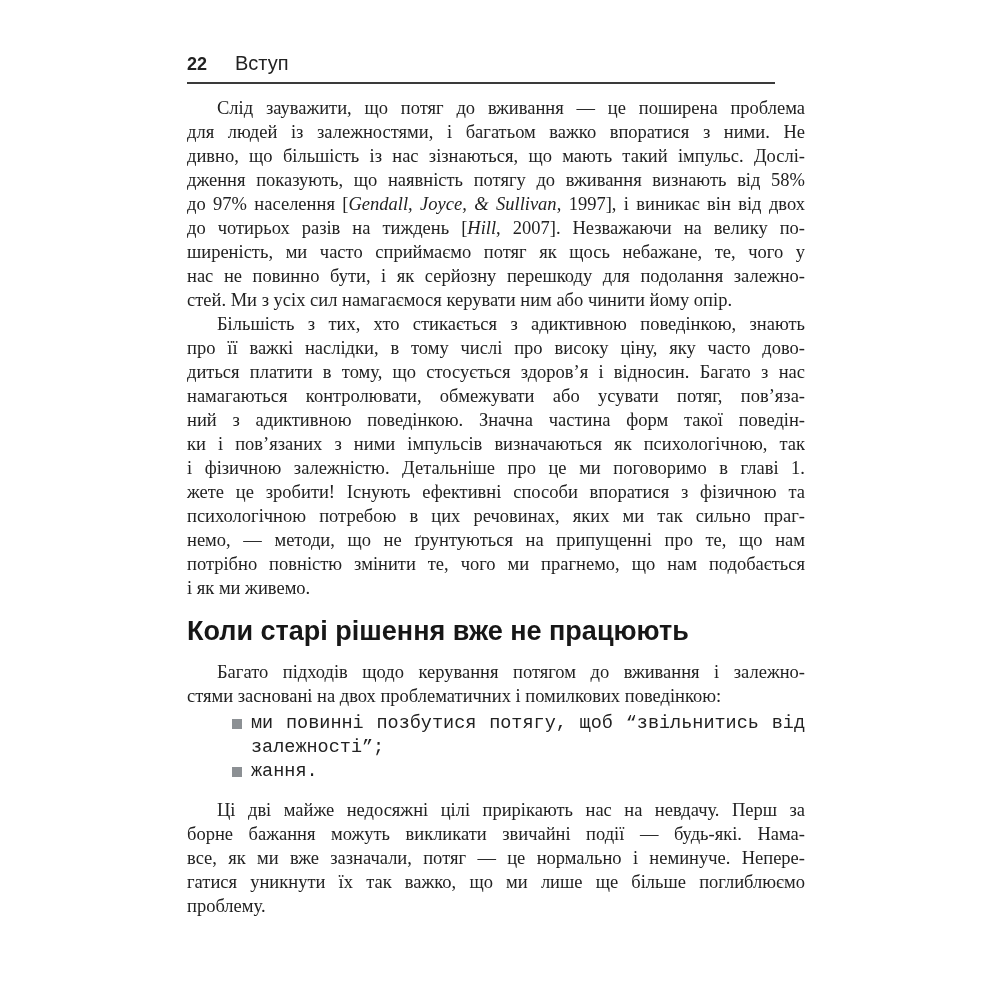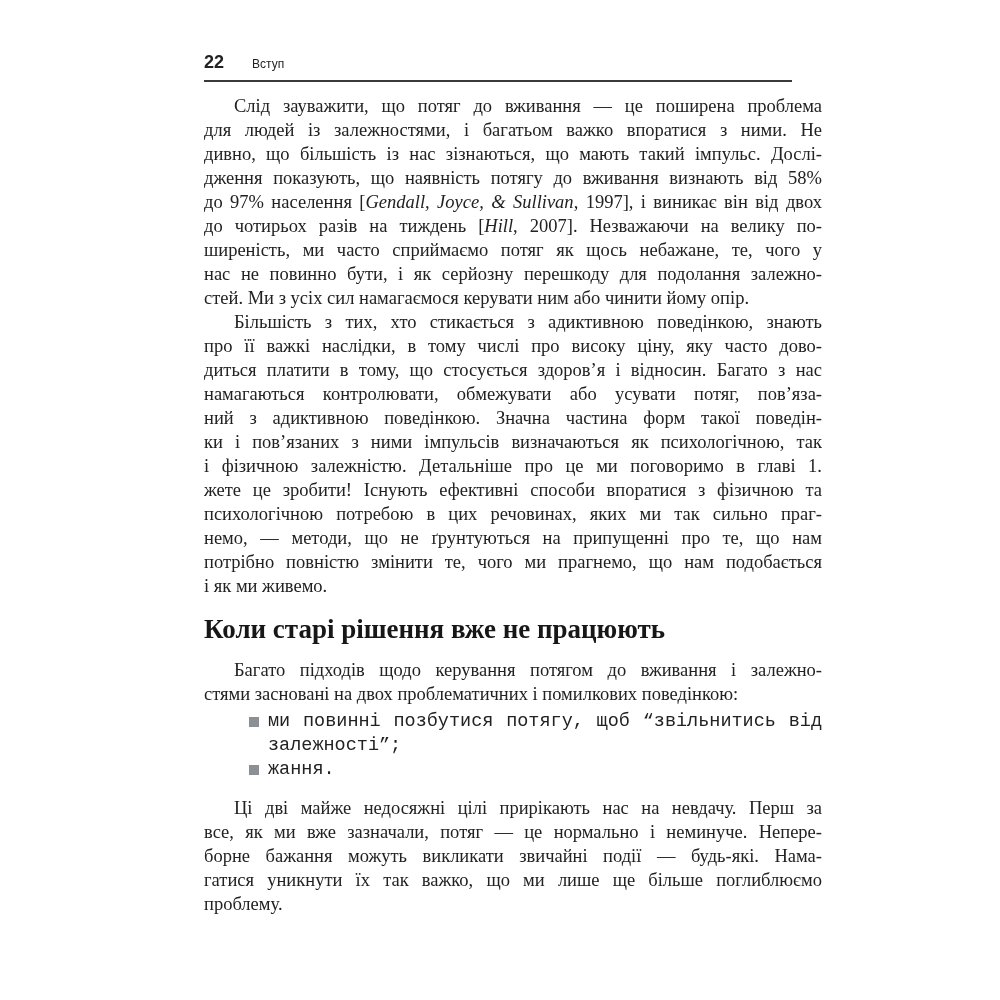--- a/index.html
+++ b/index.html
@@ -5,54 +5,54 @@
   html, body { margin: 0; padding: 0; }
   body {
     width: 1000px; height: 1000px;
     background: #ffffff;
     position: relative;
     font-family: "Liberation Serif", serif;
     overflow: hidden;
   }
   .book-page {
     position: absolute;
-    left: 204px; top: 52px;
+    left: 187px; top: 52px;
     width: 618px;
   }
   .running-header {
     display: flex;
     align-items: baseline;
     width: 588px;
     border-bottom: 2px solid #3a3a3a;
     padding-bottom: 7px;
     font-family: "Liberation Sans", sans-serif;
     color: #222222;
   }
   .running-header .pagenum {
     font-weight: bold;
     font-size: 18px;
   }
   .running-header .section {
-    font-size: 12px;
+    font-size: 20px;
     margin-left: 28px;
   }
   .content {
     margin-top: 12px;
     font-size: 18.5px;
     line-height: 24px;
     color: #222222;
   }
   .para .line {
     text-align: justify;
     text-align-last: justify;
   }
   .para .line.last { text-align-last: left; }
   .para .line.first { text-indent: 30px; }
   .section-heading {
-    font-family: Liberation Serif, serif;
+    font-family: Liberation Sans, sans-serif;
     font-weight: bold;
     font-size: 27px;
     line-height: 31px;
     color: #171717;
     margin: 16px 0 13px 0;
   }
   .bullets { margin: 4px 0 14px 0; font-family: Liberation Mono, monospace; }
   .bullet-item { display: flex; }
   .bullet-marker {
     flex: 0 0 10px;
@@ -116,19 +116,19 @@
         </div>
         <div class="bullet-item">
           <span class="bullet-marker" style="background: rgb(140, 144, 148);"></span>
           <div class="bullet-text">
             <div class="line last">жання.</div>
           </div>
         </div>
       </div>
       <div class="para">
         <div class="line first">Ці дві майже недосяжні цілі прирікають нас на невдачу. Перш за</div>
+        <div class="line">борне бажання можуть викликати звичайні події — будь-які. Нама-</div>
         <div class="line">все, як ми вже зазначали, потяг — це нормально і неминуче. Непере-</div>
-        <div class="line">борне бажання можуть викликати звичайні події — будь-які. Нама-</div>
         <div class="line">гатися уникнути їх так важко, що ми лише ще більше поглиблюємо</div>
         <div class="line last">проблему.</div>
       </div>
     </div>
 </div>
 
 </body></html>

